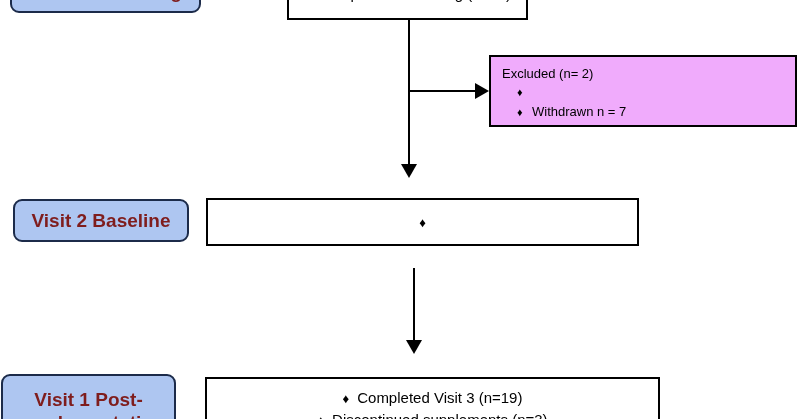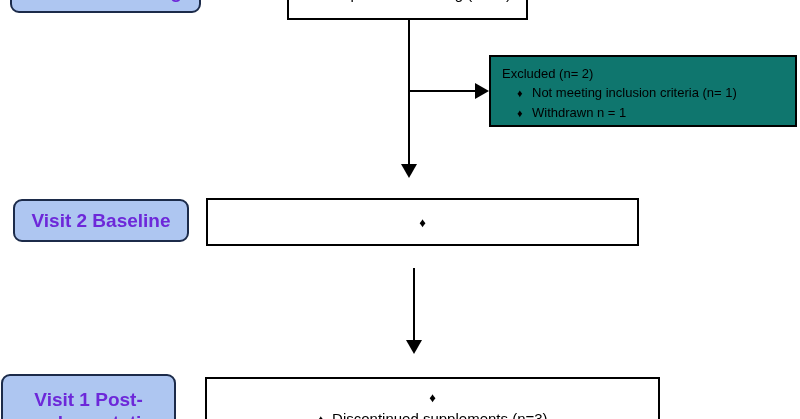--- a/index.html
+++ b/index.html
@@ -2,35 +2,35 @@
 <html><head>
 <meta charset="utf-8">
 <style>
   html,body{margin:0;padding:0;background:#ffffff;}
   .canvas{
     position:relative;width:800px;height:419px;background:#ffffff;overflow:hidden;
     font-family:"Liberation Sans",sans-serif;color:#000;
   }
   .blue-label{
     position:absolute;background:#aec6f1;border:2px solid #1c2b4a;border-radius:9px;
-    color:#6d28d9;font-weight:bold;font-size:19px;line-height:23px;
+    color:#7f1d1d;font-weight:bold;font-size:19px;line-height:23px;
     display:flex;flex-direction:column;align-items:center;justify-content:center;
     text-align:center;box-sizing:border-box;
   }
   .blue-label.top-align{justify-content:flex-start;padding-top:12px;}
   .plain-box{
     position:absolute;background:#ffffff;border:2px solid #000;box-sizing:border-box;
     display:flex;flex-direction:column;align-items:center;justify-content:center;
     font-size:15px;line-height:21px;
   }
   .plain-box.top-align{justify-content:flex-start;padding-top:8px;}
   .box-line{display:flex;align-items:baseline;gap:8px;white-space:nowrap;}
   .bullet{font-size:13px;}
   .excluded-box{
-    position:absolute;background:#0f766e;border:2px solid #000;box-sizing:border-box;
+    position:absolute;background:#f0abfc;border:2px solid #000;box-sizing:border-box;
     font-size:13px;line-height:19px;padding:7px 8px 4px 11px;
   }
   .excl-item{display:flex;align-items:baseline;margin-left:15px;}
   .excl-item .bullet{font-size:11px;width:15px;flex:0 0 15px;}
   .vline,.hline{position:absolute;background:#000;}
   .arrow-down{
     position:absolute;width:0;height:0;
     border-left:8px solid transparent;border-right:8px solid transparent;
     border-top:14px solid #000;
   }
@@ -59,25 +59,24 @@
   <div class="vline" style="left:408px;top:20px;width:2px;height:144px;"></div>
   <div class="arrow-down" style="left:401px;top:164px;"></div>
 
   <div class="hline" style="left:409px;top:90px;width:66px;height:2px;"></div>
   <div class="arrow-right" style="left:475px;top:83px;"></div>
 
   <div class="excluded-box" style="left:489px;top:55px;width:308px;height:72px;">
     <div>Excluded (n= 2)</div>
     <div class="excl-item">
       <span class="bullet">♦</span>
-      <span>Not meeting inclusion criteria (n= 1)</span>
     </div>
     <div class="excl-item">
       <span class="bullet">♦</span>
-      <span>Withdrawn n = 1</span>
+      <span>Withdrawn n = 7</span>
     </div>
   </div>
 
   <div class="blue-label" style="left:13px;top:199px;width:176px;height:43px;">
     <span>Visit 2 Baseline</span>
   </div>
 
   <div class="plain-box" style="left:206px;top:198px;width:433px;height:48px;">
     <div class="box-line">
       <span class="bullet">♦</span>
@@ -88,20 +87,21 @@
   <div class="arrow-down" style="left:406px;top:340px;"></div>
 
   <div class="blue-label top-align" style="left:1px;top:374px;width:175px;height:78px;">
     <span>Visit 1 Post-</span>
     <span>supplementation</span>
   </div>
 
   <div class="plain-box top-align" style="left:205px;top:377px;width:455px;height:64px;">
     <div class="box-line">
       <span class="bullet">♦</span>
+      <span>Completed Visit 3 (n=19)</span>
     </div>
     <div class="box-line">
       <span class="bullet">♦</span>
       <span>Discontinued supplements (n=3)</span>
     </div>
   </div>
 
 </div>
 
 </body></html>

